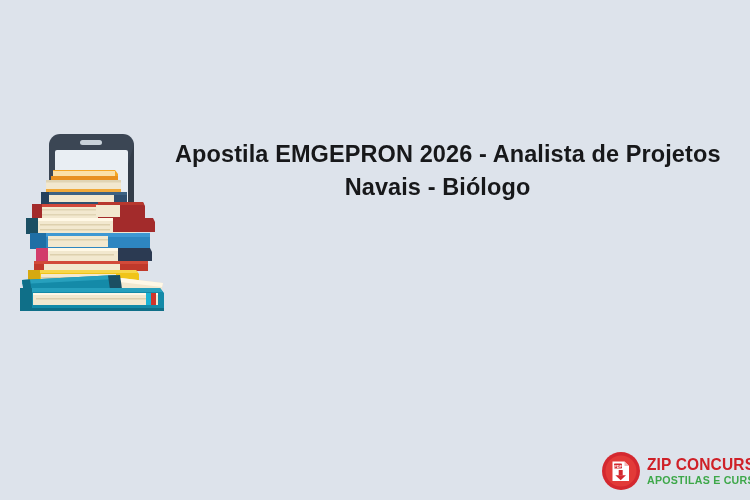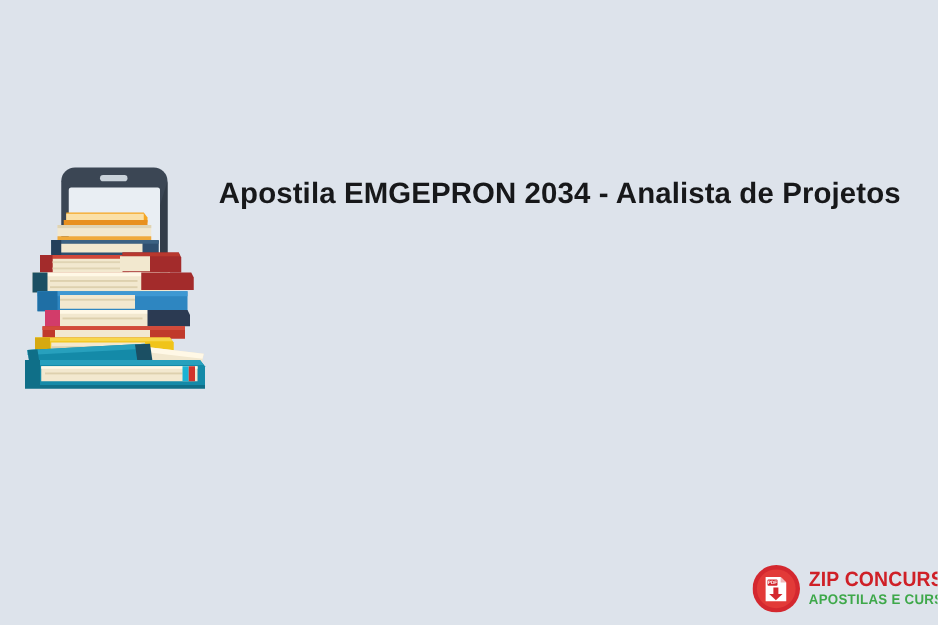--- a/index.html
+++ b/index.html
@@ -194,21 +194,22 @@
         <path d="M12 180 L156 180 L156 183 L12 183 Z" fill="#0f6f88"></path>
 
         <rect x="138" y="165" width="5" height="12" fill="#1cb3d4"></rect>
         <rect x="143" y="165" width="5" height="12" fill="#d0342c"></rect>
       </g>
 
     </svg>
   </div>
 
   <div id="title-block">
-    <div class="title-line">Apostila EMGEPRON 2034 - Analista de Projetos</div>
+    <div class="title-line">Apostila EMGEPRON 2026 - Analista de Projetos</div>
+    <div class="title-line">Navais - Biólogo</div>
   </div>
 
   <div id="logo">
     <div id="logo-mark">
       <svg viewBox="0 0 38 38" xmlns="http://www.w3.org/2000/svg">
         <circle cx="19" cy="19" r="19" fill="#d4282f"></circle>
         <circle cx="19" cy="19" r="15.5" fill="#e23a38"></circle>
 
         <path d="M10.5 9.5 L22.5 9.5 L27 14 L27 29 L10.5 29 Z" fill="#ffffff"></path>
         <path d="M22.5 9.5 L27 14 L22.5 14 Z" fill="#f0b8ba"></path>

